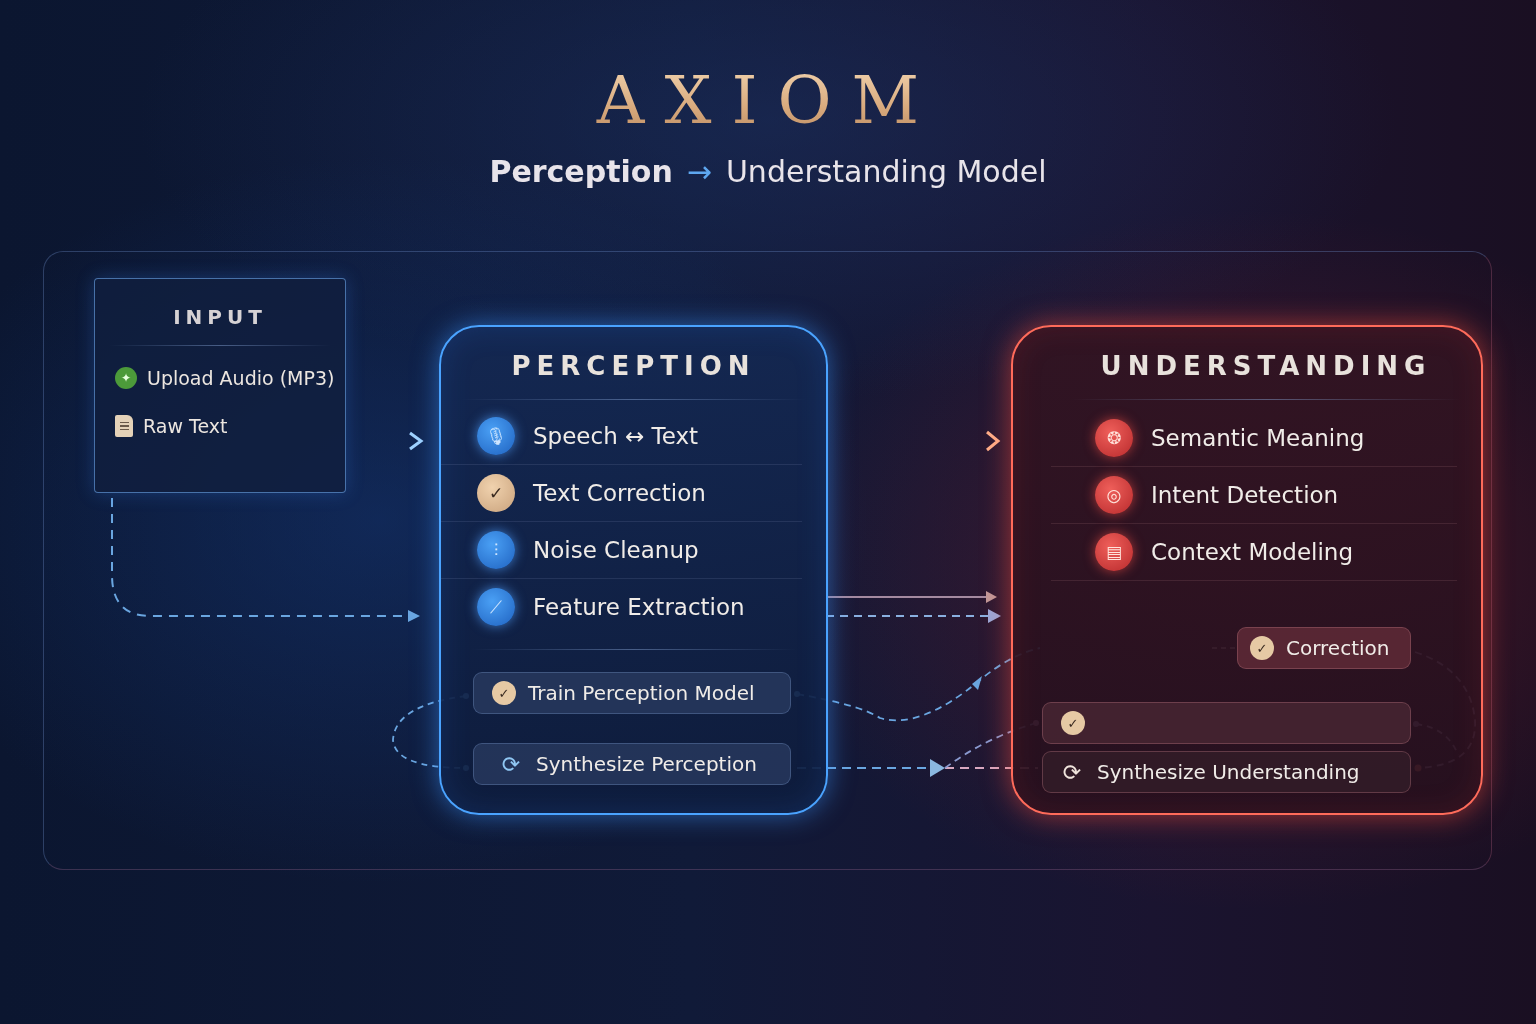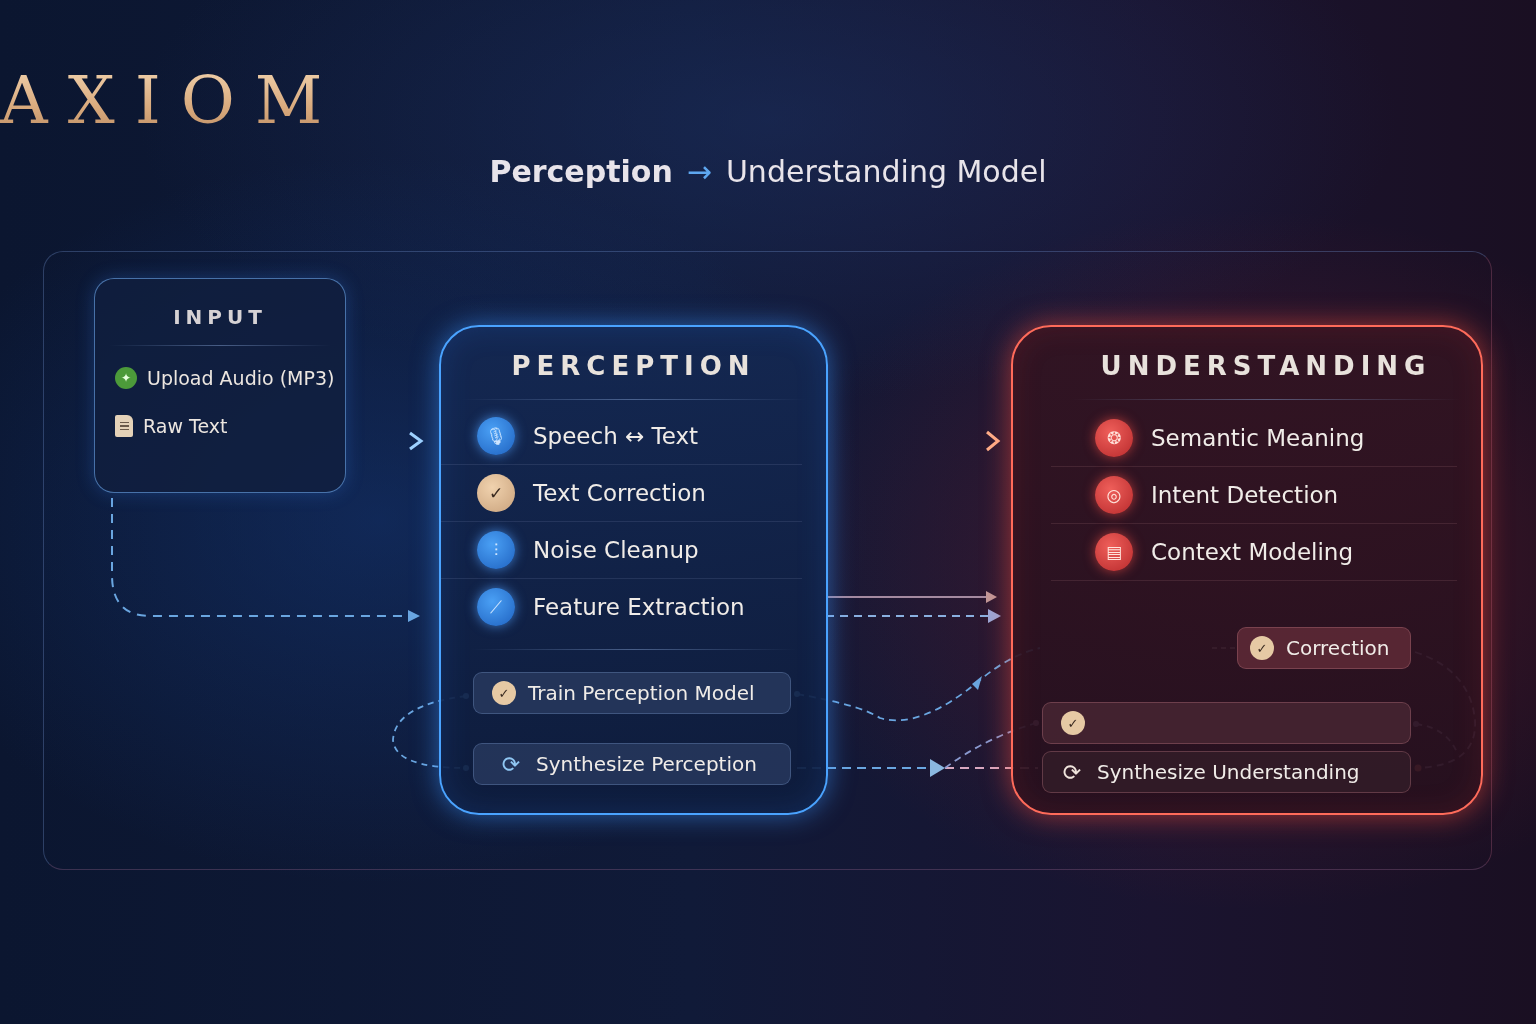--- a/index.html
+++ b/index.html
@@ -8,39 +8,39 @@
     background:
       radial-gradient(ellipse 700px 500px at 1250px 560px, rgba(120,30,40,0.45), transparent 70%),
       radial-gradient(ellipse 700px 520px at 380px 520px, rgba(20,60,130,0.45), transparent 70%),
       radial-gradient(ellipse 900px 400px at 768px 120px, rgba(30,50,100,0.5), transparent 70%),
       linear-gradient(90deg, #0b1630 0%, #101a38 45%, #1a1430 75%, #1a0f22 100%);
     font-family: "DejaVu Sans", sans-serif;
     color:#ece6e0;
   }
   .abs { position:absolute; }
   .title {
-    left:0; width:1536px; top:62px; text-align:left;
+    left:0; width:1536px; top:62px; text-align:center;
     font-family:"DejaVu Serif", serif; font-size:66px; letter-spacing:20px;
     color:#e2bd94;
     background:linear-gradient(180deg,#f3d6b2 0%,#d8a97c 60%,#b98a62 100%);
     -webkit-background-clip:text; background-clip:text; -webkit-text-fill-color:transparent;
   }
   .subtitle {
     left:0; width:1536px; top:154px; text-align:center; font-size:30px; color:#e8e4ea;
   }
   .subtitle .bold { font-weight:bold; }
   .subtitle .arrow { color:#5ea7f0; margin:0 14px; }
   .frame {
     left:43px; top:251px; width:1447px; height:617px;
     border:1.5px solid rgba(110,140,200,0.35); border-radius:20px;
     border-right-color: rgba(170,90,120,0.35); border-bottom-color: rgba(150,100,140,0.35);
   }
   .panel { border-radius:40px; }
   .input-panel {
-    left:94px; top:278px; width:250px; height:213px; border-radius:20px;
+    left:94px; top:278px; width:250px; height:213px; border-radius:4px;
     background:rgba(16,30,62,0.85);
     border:1.5px solid rgba(110,170,240,0.6);
     box-shadow:0 0 18px rgba(60,140,255,0.25);
   }
   .panel-title { text-align:center; font-weight:bold; letter-spacing:5px; color:#e8e2dc; }
   .input-panel .panel-title { margin-top:26px; font-size:20px; color:#d6d2d4; }
   .divider { height:1px; background:linear-gradient(90deg,transparent,rgba(140,170,220,0.45),transparent); }
   .input-item { display:flex; align-items:center; gap:10px; font-size:19px; margin-left:20px; height:48px; }
   .pi-icon { width:22px; height:22px; border-radius:50%; display:flex; align-items:center; justify-content:center; font-size:12px; }
   .perc {

